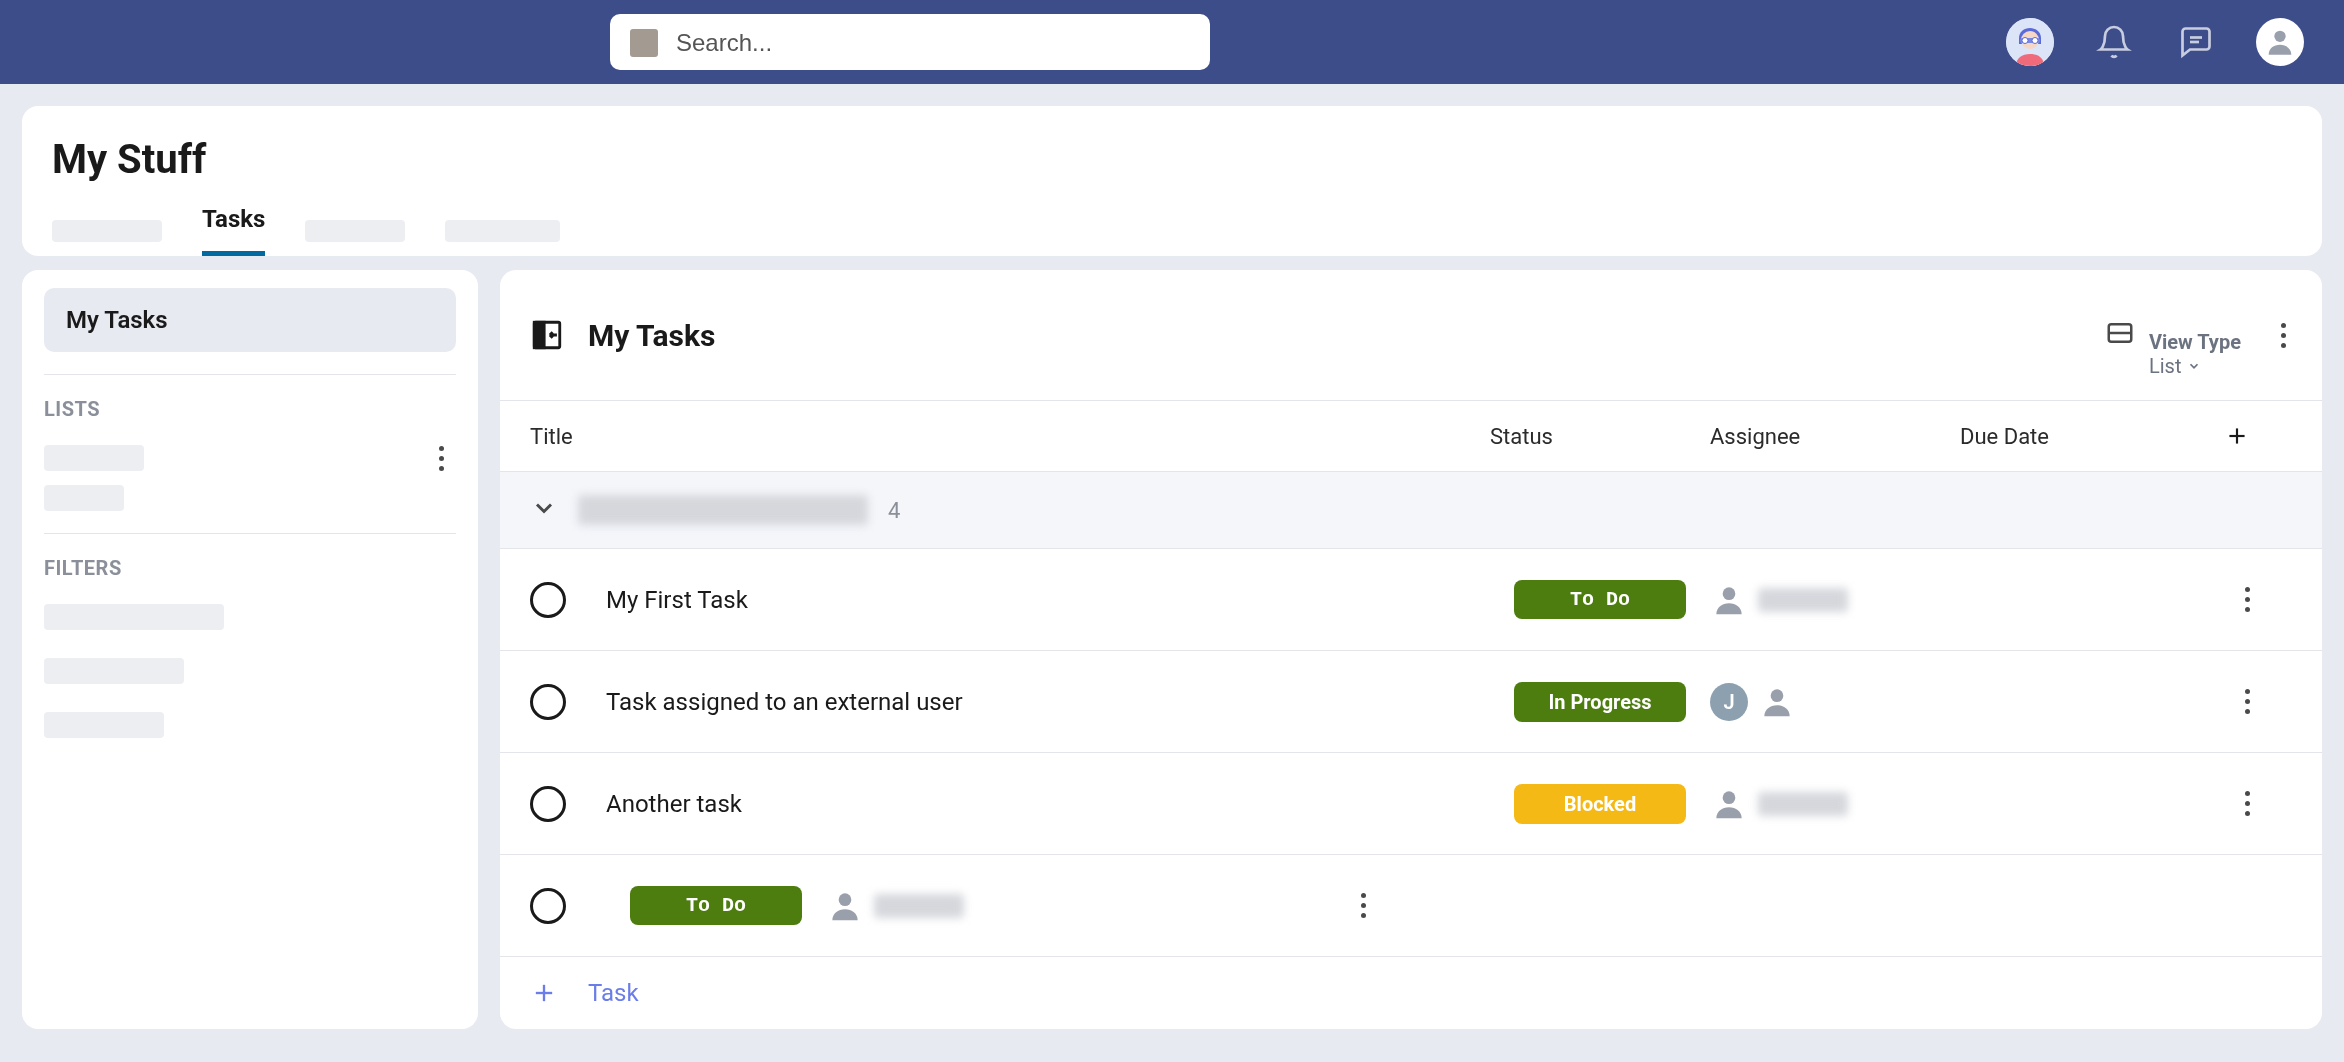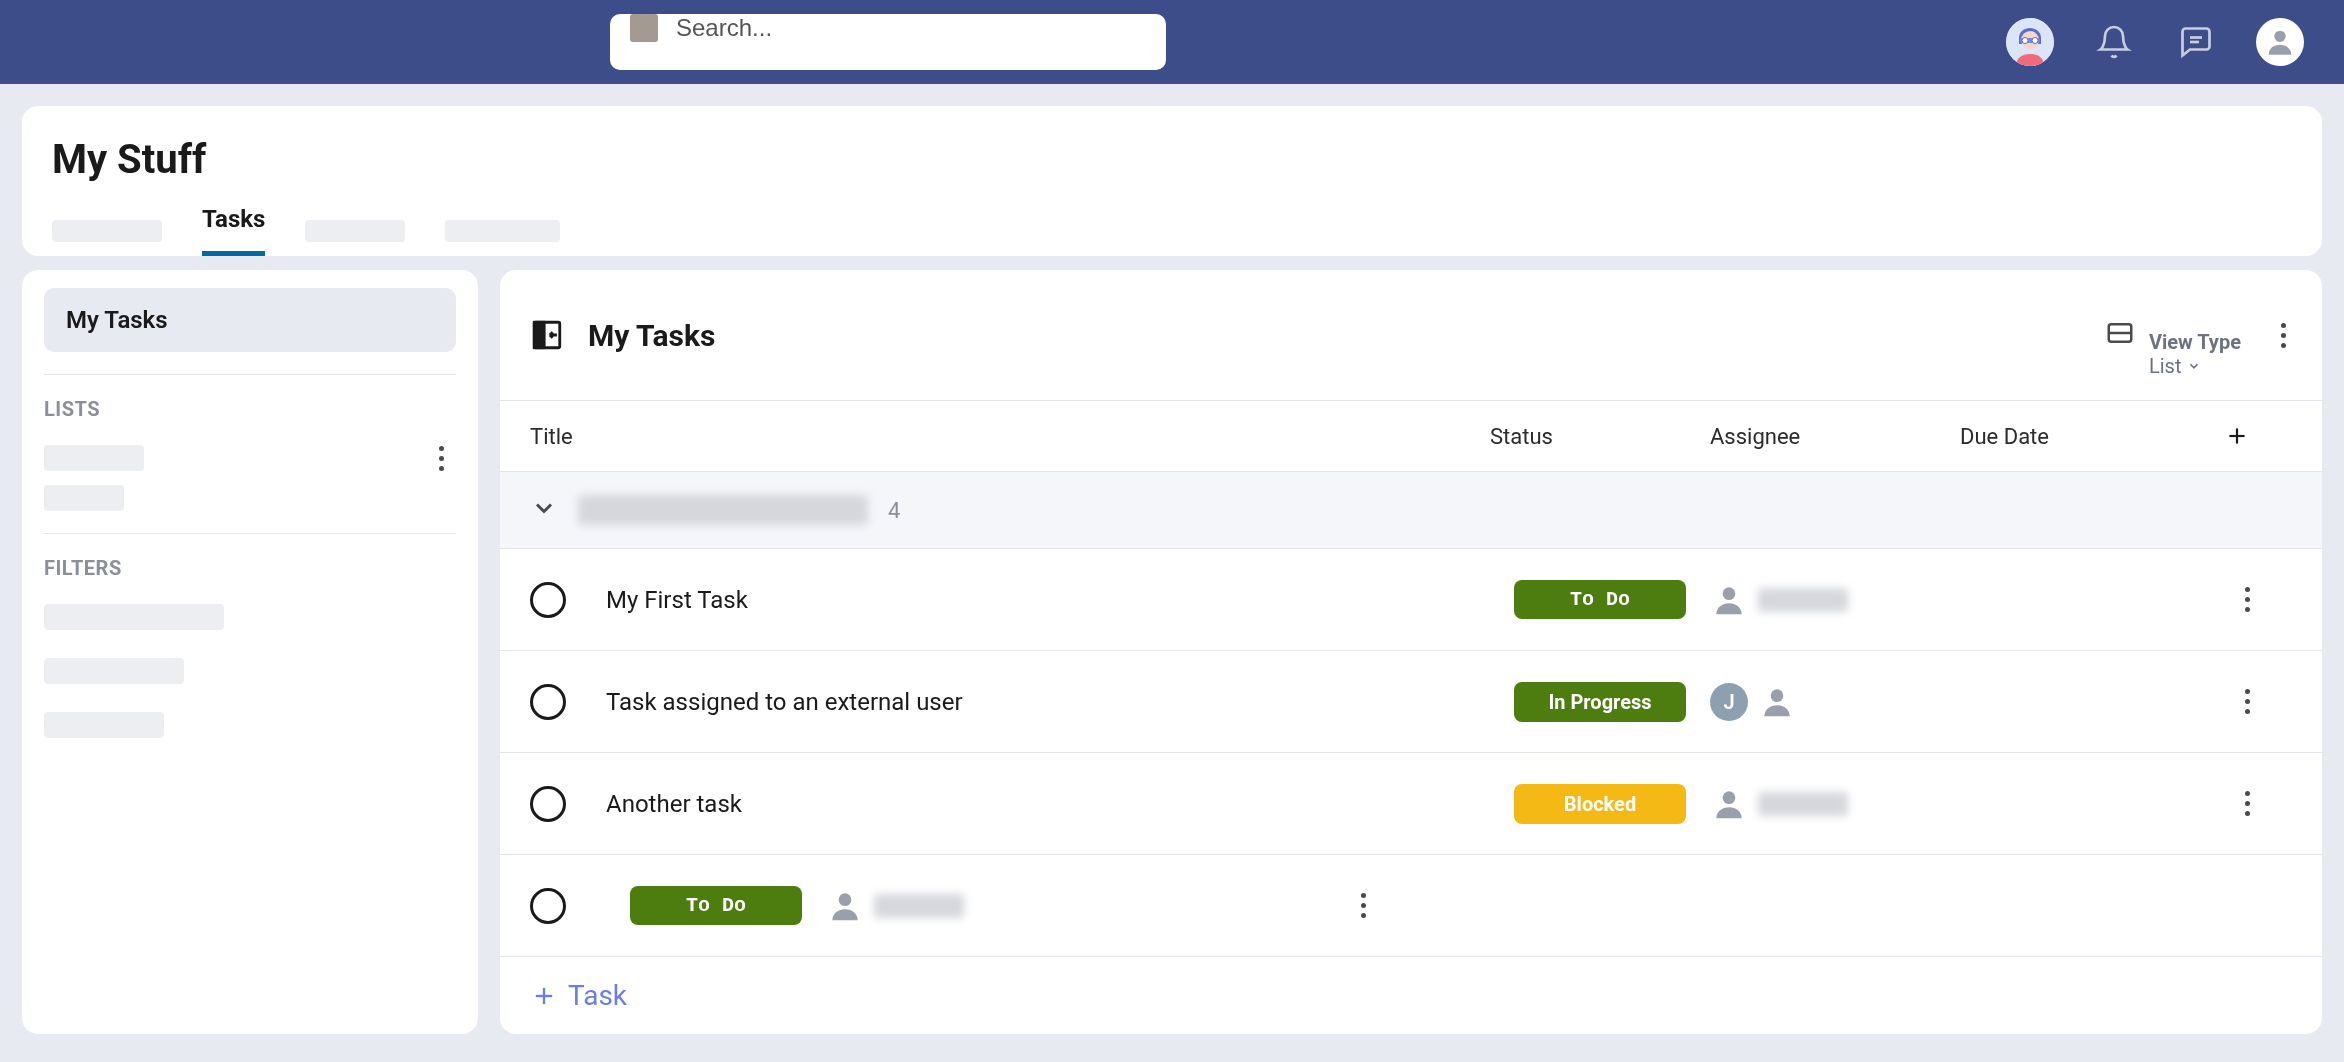--- a/index.html
+++ b/index.html
@@ -18,27 +18,27 @@
     height: 84px;
     display: flex;
     align-items: center;
     padding: 0 40px;
     position: relative;
   }
   .search-container {
     position: absolute;
     left: 610px;
     top: 14px;
-    width: 556px;
+    width: 600px;
     height: 56px;
     background: #fff;
     border-radius: 10px;
     display: flex;
-    align-items: flex-start;
-    padding: 0 20px;
+    align-items: flex-end;
+    padding: 13px 20px;
     gap: 18px;
   }
   .search-square {
     width: 28px;
     height: 28px;
     background: #a39a92;
     border-radius: 3px;
   }
   .search-input {
     border: none;
@@ -331,24 +331,24 @@
     display: flex;
     justify-content: flex-end;
     cursor: pointer;
   }
 
   
   .add-task-row {
     display: flex;
     align-items: center;
     padding: 22px 30px;
-    gap: 10px;
+    gap: 30px;
     cursor: pointer;
     color: #6b7de8;
-    font-size: 28px;
+    font-size: 24px;
   }
   .add-task-row svg { width: 28px; height: 28px; }
 
   
   .vdots {
     display: flex;
     flex-direction: column;
     gap: 5px;
     align-items: center;
   }

